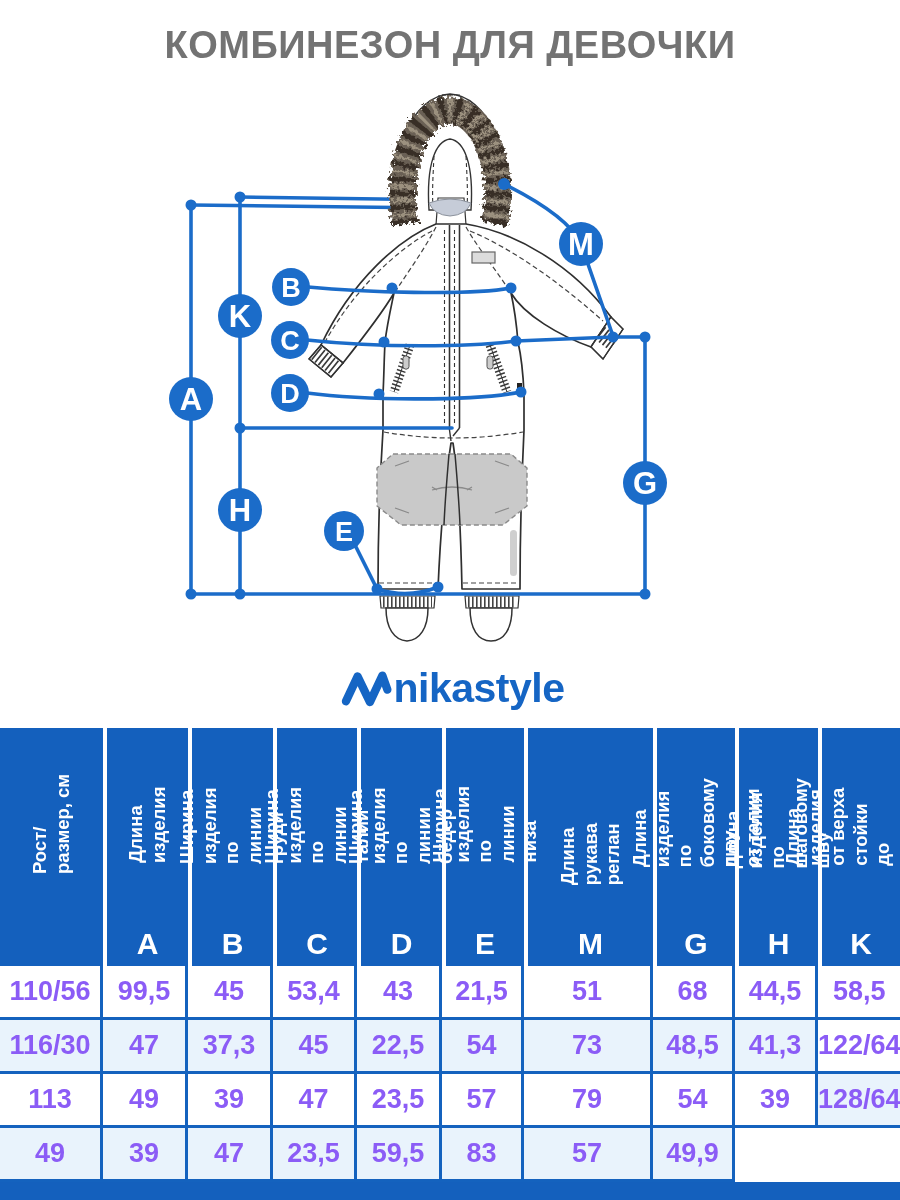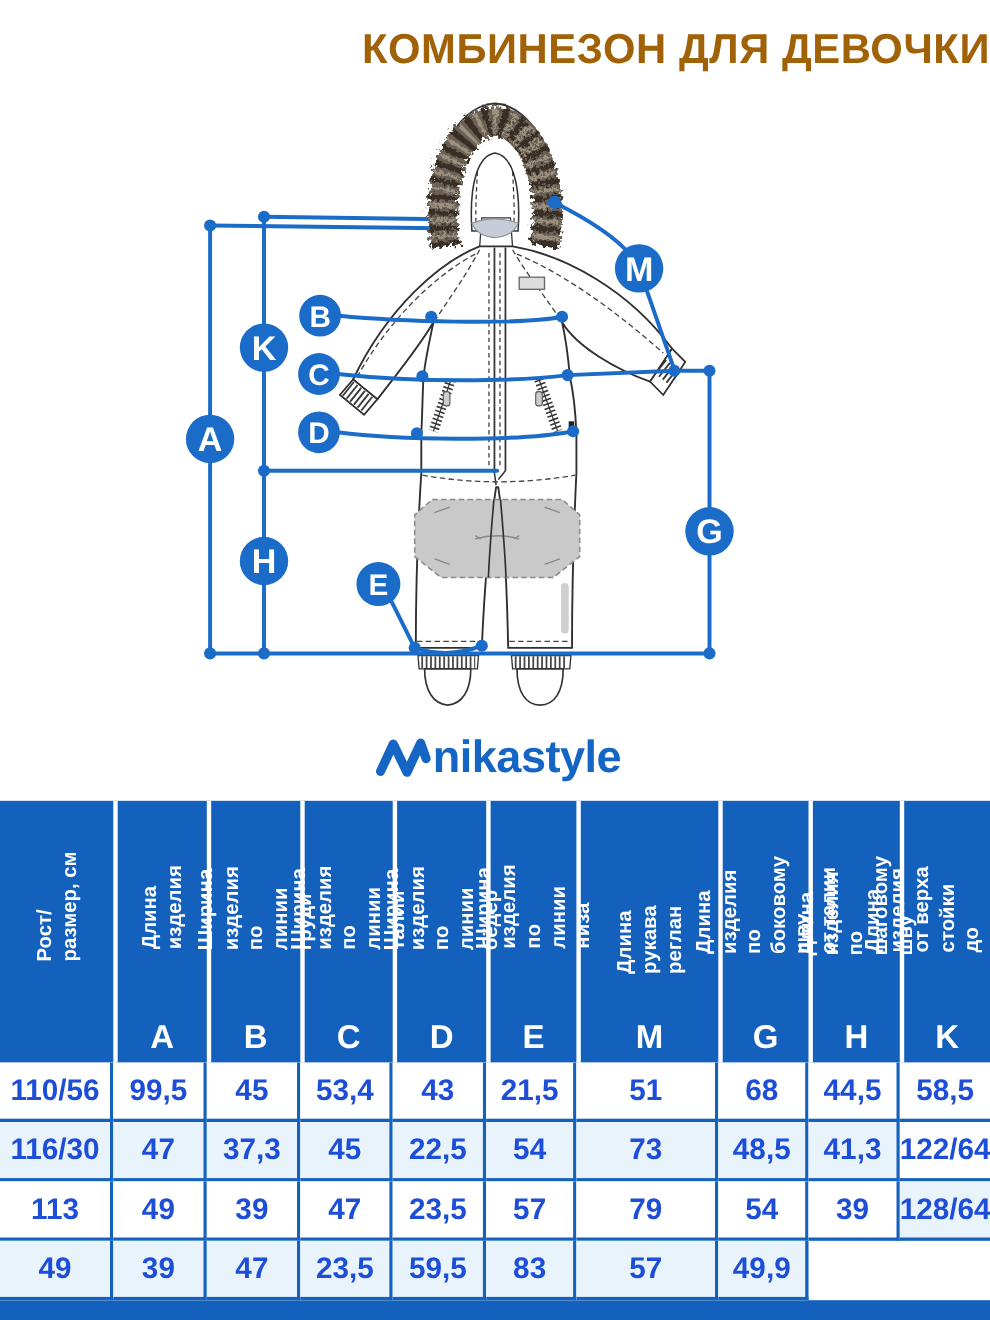--- a/index.html
+++ b/index.html
@@ -1,20 +1,20 @@
 <!DOCTYPE html>
 <html><head>
 <meta charset="utf-8">
 <style>
   html,body{margin:0;padding:0;background:#fff;}
   body{width:900px;height:1200px;position:relative;overflow:hidden;
        font-family:"Liberation Sans","DejaVu Sans",sans-serif;}
 
-  .page-title{position:absolute;top:24px;left:0;width:900px;text-align:right;
-    font-size:38px;font-weight:bold;color:#a16207;letter-spacing:.5px;margin:0;}
+  .page-title{position:absolute;top:24px;left:0;width:900px;text-align:center;
+    font-size:38px;font-weight:bold;color:#737373;letter-spacing:.5px;margin:0;}
 
   .diagram-svg{position:absolute;left:0;top:88px;width:900px;height:574px;}
 
   .logo{position:absolute;top:658px;left:0;width:900px;height:60px;
         display:flex;align-items:center;justify-content:center;}
   .logo-word{font-size:41px;font-weight:bold;color:#1565c4;letter-spacing:-.5px;}
 
   
   .size-table{position:absolute;left:0;top:728px;width:900px;}
   .thead{display:grid;grid-template-columns:103px 85px 85px 84px 85px 82px 129px 82px 83px 1fr;
@@ -23,21 +23,21 @@
   .th + .th{border-left:4px solid #ffffff;}
   .labelzone{position:absolute;left:0;right:0;top:0;bottom:48px;
              display:flex;align-items:center;justify-content:center;}
   .vtxt{transform:rotate(-90deg);width:184px;white-space:pre-line;
         color:#fff;font-weight:bold;font-size:18.5px;line-height:1.22;text-align:left;}
   .letter{position:absolute;left:0;right:0;bottom:5px;text-align:center;
           color:#fff;font-weight:bold;font-size:30px;}
   .tbody{display:grid;grid-template-columns:103px 85px 85px 84px 85px 82px 129px 82px 83px 1fr;}
   .td{box-sizing:border-box;height:54px;display:flex;align-items:center;justify-content:center;
       border-right:3px solid #1462be;border-bottom:3px solid #1462be;
-      font-size:27px;font-weight:bold;color:#1d4ed8;background:#fff;}
+      font-size:27px;font-weight:bold;color:#8b5cf6;background:#fff;}
   .td:nth-child(10n){border-right:none;}
   .row-alt .td, .td.alt{background:#e9f3fc;}
   .bottom-bar{height:18px;background:#1460bd;width:900px;}
 
   
   .circle-letter{font-family:"Liberation Sans","DejaVu Sans",sans-serif;
                  font-weight:bold;fill:#ffffff;text-anchor:middle;}
   .circle-letter.big{font-size:31px;}
   .circle-letter.small{font-size:27px;}
 </style>

